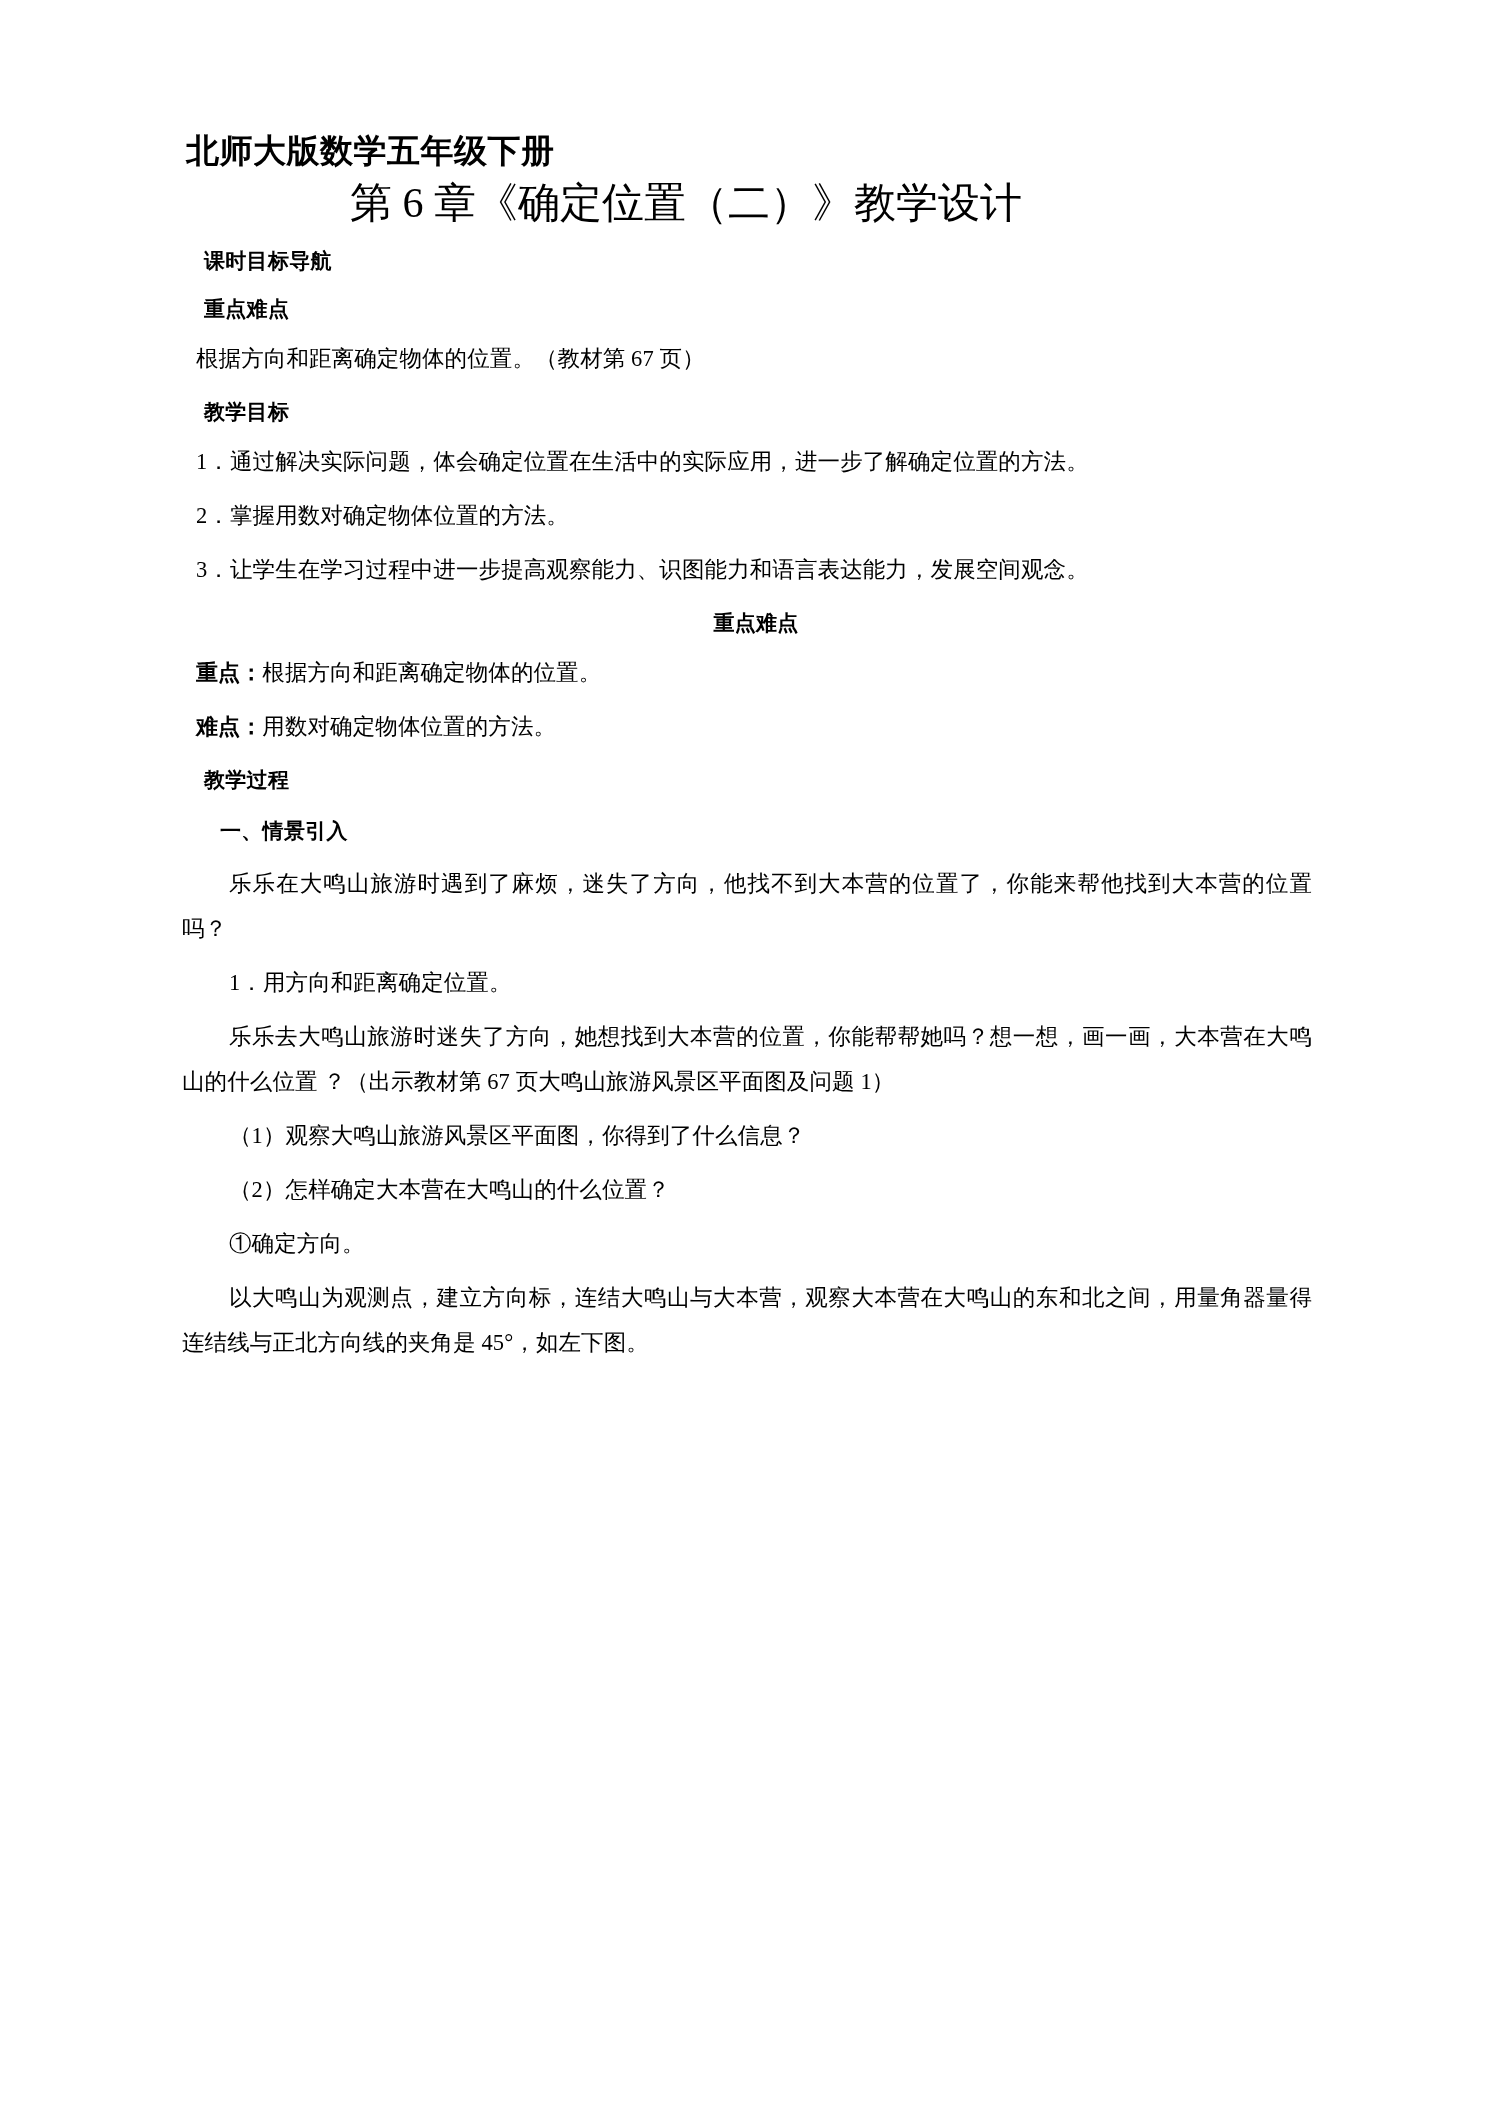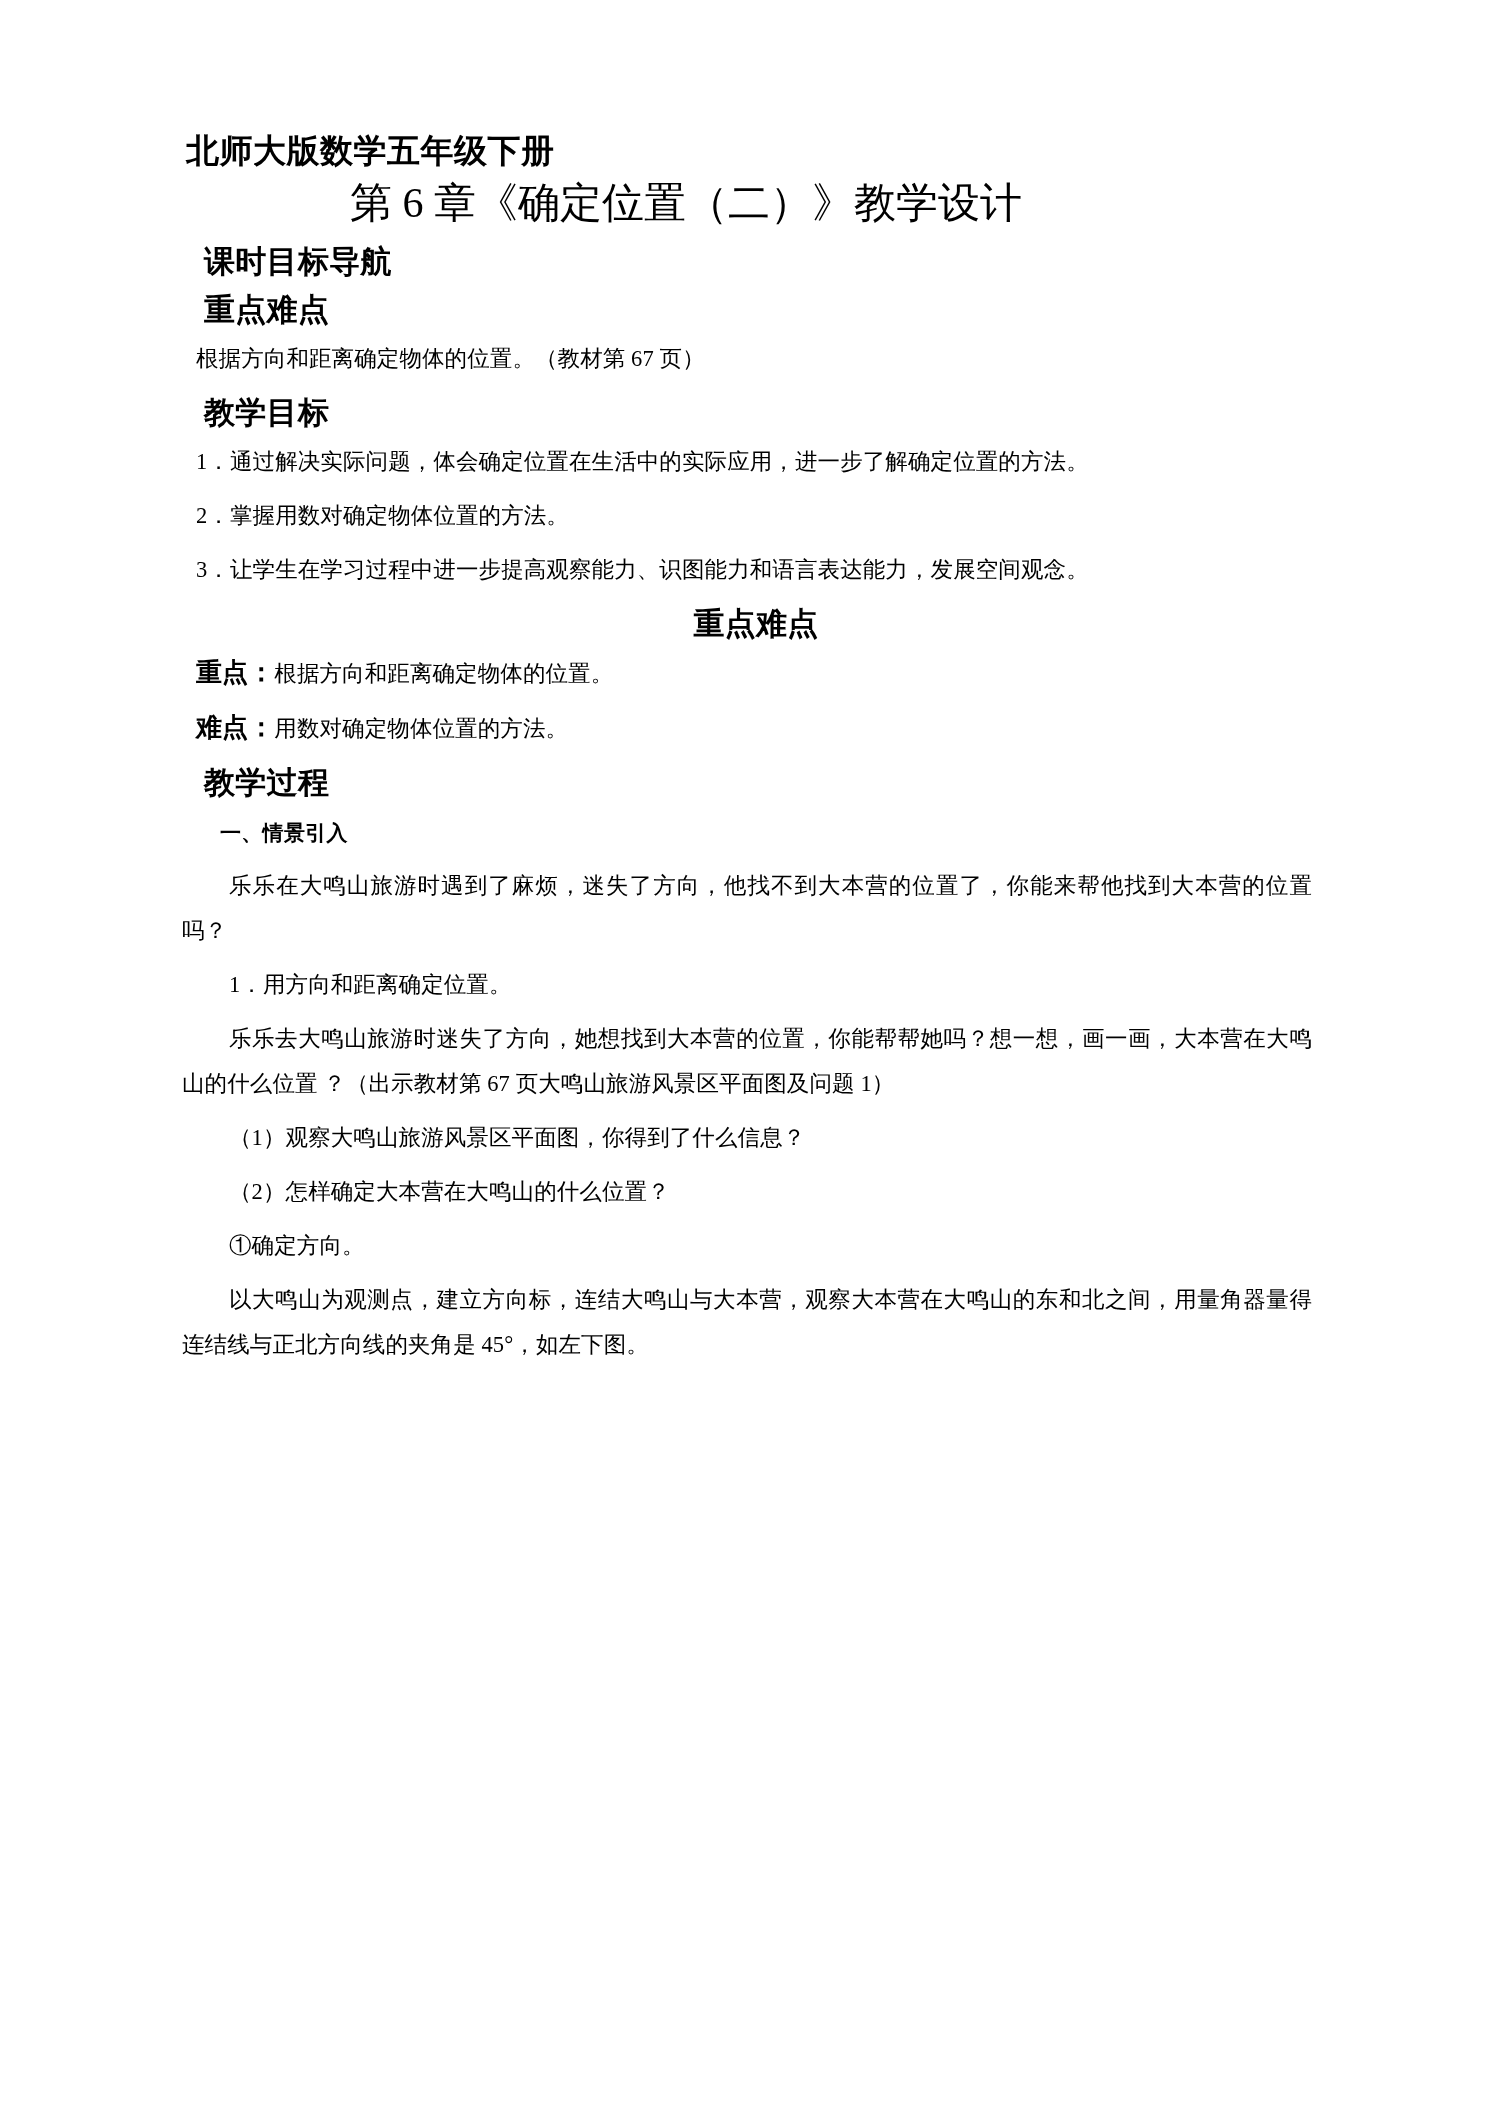--- a/index.html
+++ b/index.html
@@ -48,21 +48,21 @@
     line-height: 50px;
     margin: 0 0 16px 0;
     padding-left: 168px;
     white-space: nowrap;
   }
 
   
   .sec-head {
     font-family: "DejaVu Sans", "Liberation Sans", sans-serif;
     font-weight: bold;
-    font-size: 31px;
+    font-size: 21px;
     line-height: 34px;
     letter-spacing: 0.3px;
     margin: 14px 0 10px 0;
     padding-left: 22px;
   }
   .sec-head.tight { padding-left: 18px; text-align: center; }
   .sec-head.nav   { padding-left: 22px; margin-top: 10px; }
 
   
   p.body {
@@ -73,21 +73,21 @@
     text-justify: inter-ideograph;
     letter-spacing: 0.1px;
   }
   p.body.pad   { padding-left: 14px; }
   p.body.ind2  { text-indent: 47px; }
 
   
   .kh {
     font-family: "DejaVu Sans", "Liberation Sans", sans-serif;
     font-weight: bold;
-    font-size: 26px;
+    font-size: 22px;
   }
 
   
   .sub-head {
     font-family: Liberation Serif, serif;
     font-weight: bold;
     font-size: 21px;
     line-height: 40px;
     margin: 14px 0 10px 0;
     padding-left: 38px;

